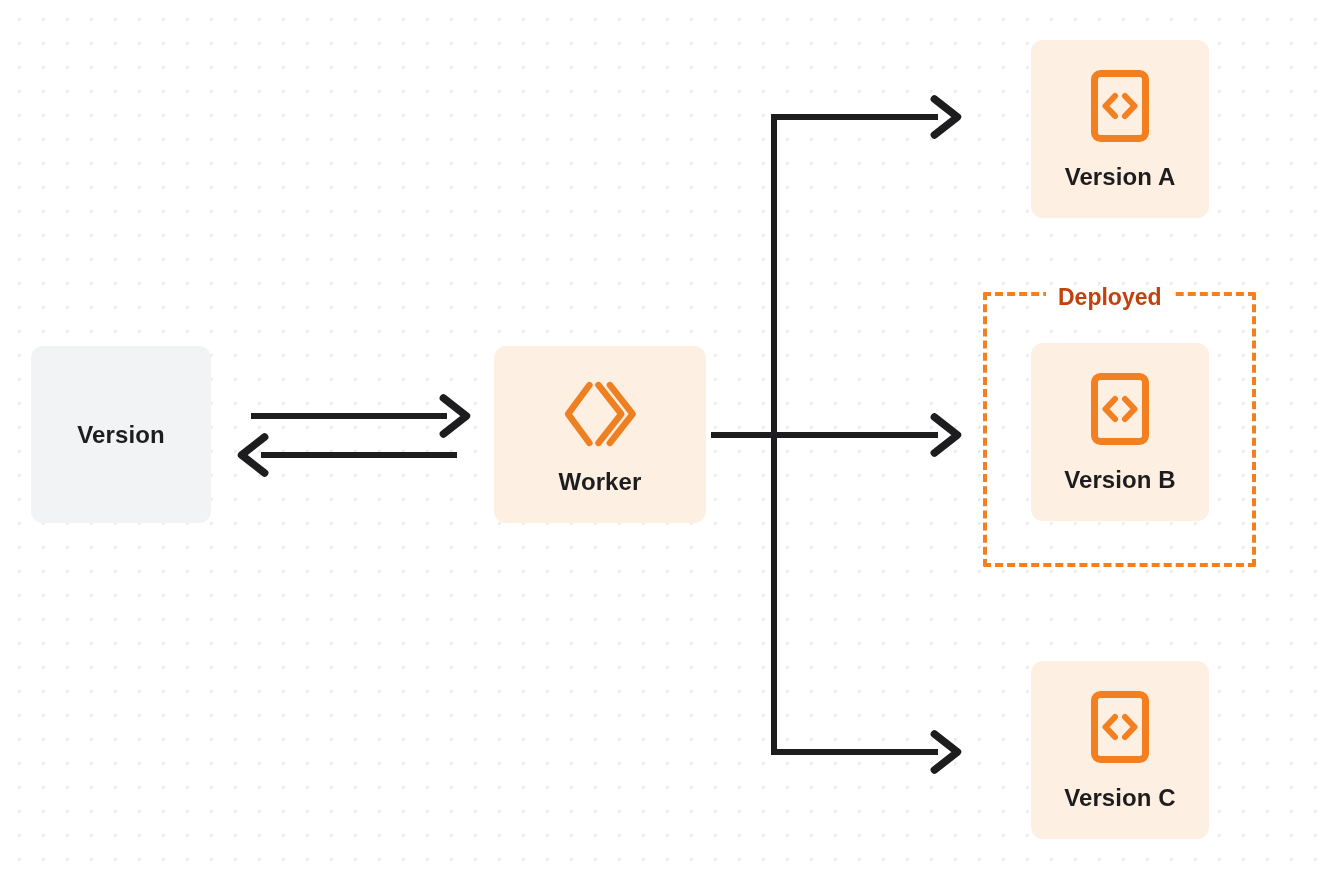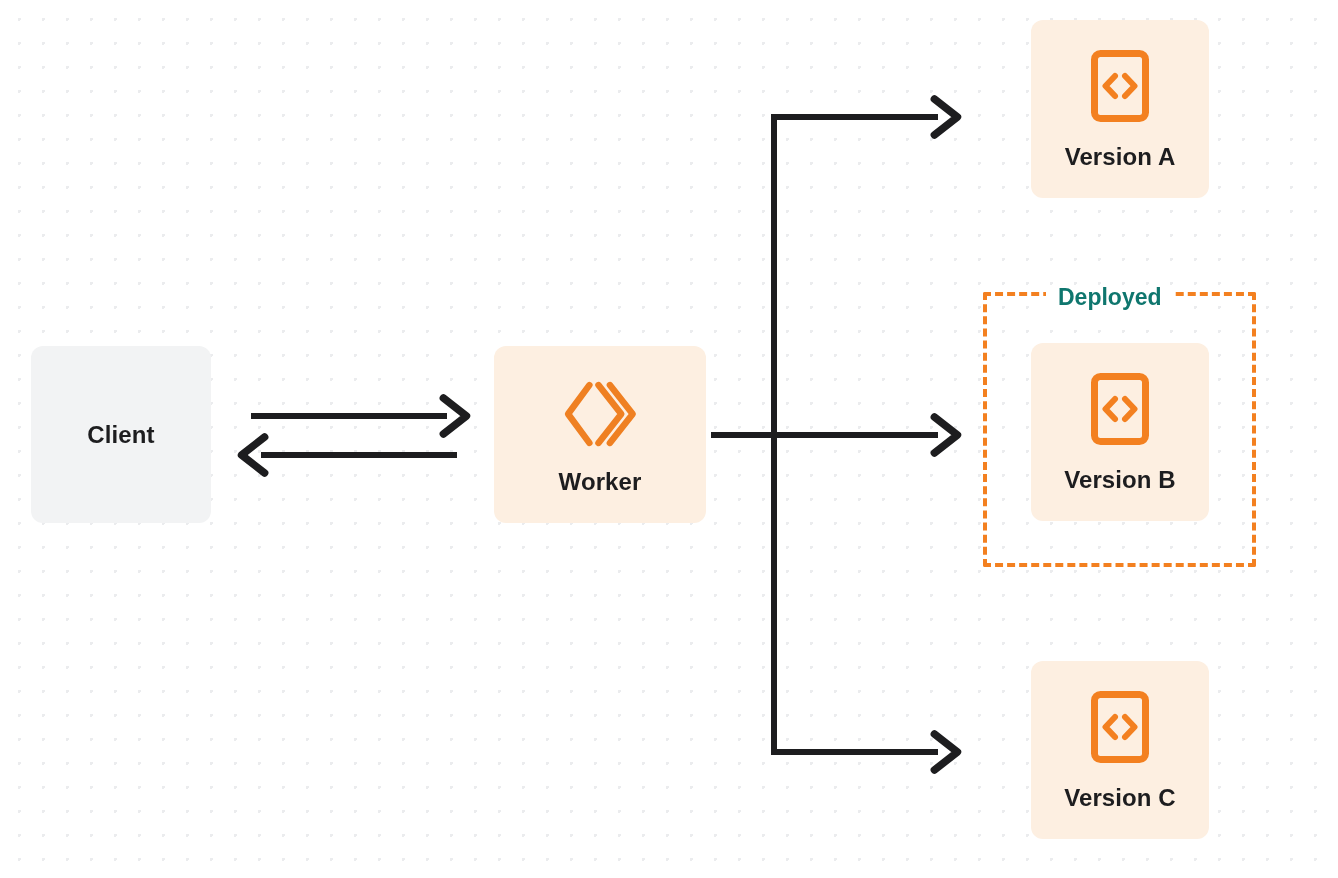--- a/index.html
+++ b/index.html
@@ -58,21 +58,21 @@
     background: #fdefe1;
   }
   #worker-node .node-label { margin-top: 18px; }
 
   
   .version-node {
     width: 178px;
     height: 178px;
     background: #fdefe1;
   }
-  #version-a-node { left: 1031px; top: 20px; }
+  #version-a-node { left: 1031px; top: 40px; }
   #version-b-node { left: 1031px; top: 343px; }
   #version-c-node { left: 1031px; top: 661px; }
   .version-node .node-label { margin-top: 22px; }
 
   
   .worker-logo { width: 76px; height: 76px; display: block; }
   .code-icon   { width: 60px; height: 74px; display: block; }
 
   
   #deployed-frame {
@@ -84,21 +84,21 @@
     box-sizing: border-box;
     border: 4px dashed #f38020;
     border-radius: 2px;
   }
   #deployed-label {
     position: absolute;
     left: 1046px;
     top: 285px;
     padding: 0 12px;
     background: #ffffff;
-    color: #0f766e;
+    color: #c2410c;
     font-size: 23px;
     font-weight: 700;
     line-height: 24px;
     white-space: nowrap;
   }
 
   
   #traffic-label {
     position: absolute;
     left: 795px;
@@ -142,21 +142,21 @@
 
     <line x1="771" y1="117" x2="938" y2="117" stroke="#1d1d1f" stroke-width="6" marker-end="url(#arrowR)"></line>
 
     <line x1="711" y1="435" x2="938" y2="435" stroke="#1d1d1f" stroke-width="6" marker-end="url(#arrowR)"></line>
 
     <line x1="771" y1="752" x2="938" y2="752" stroke="#1d1d1f" stroke-width="6" marker-end="url(#arrowR)"></line>
   </svg>
 
 
   <div class="node" id="client-node">
-    <span class="node-label">Client</span>
+    <span class="node-label">Version</span>
   </div>
 
   <div class="node" id="worker-node">
     <span>
       <svg class="worker-logo" viewBox="0 0 100 100" xmlns="http://www.w3.org/2000/svg" fill="none" stroke="#ef8022" stroke-width="8.5" stroke-linecap="round" stroke-linejoin="round">
         <polyline points="36,12 8,50 36,88"></polyline>
         <polyline points="48,12 78,50 48,88"></polyline>
         <polyline points="63,12 93,50 63,88"></polyline>
       </svg>
     </span>

